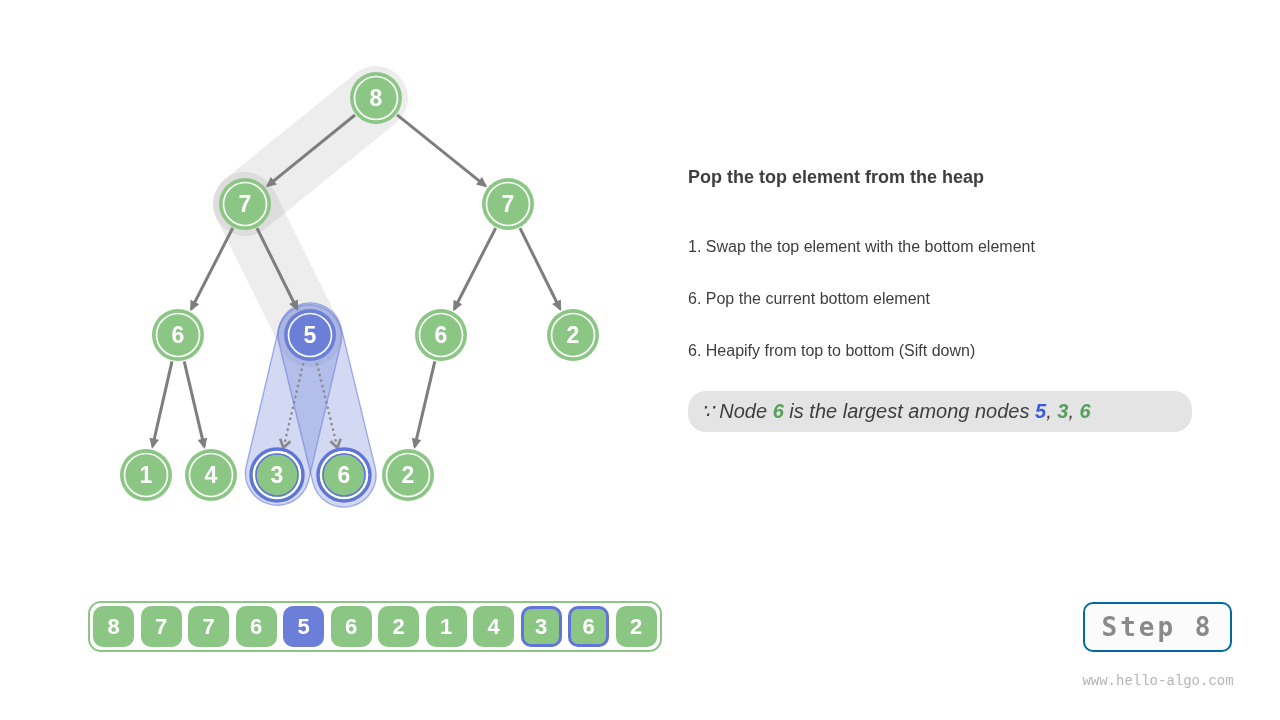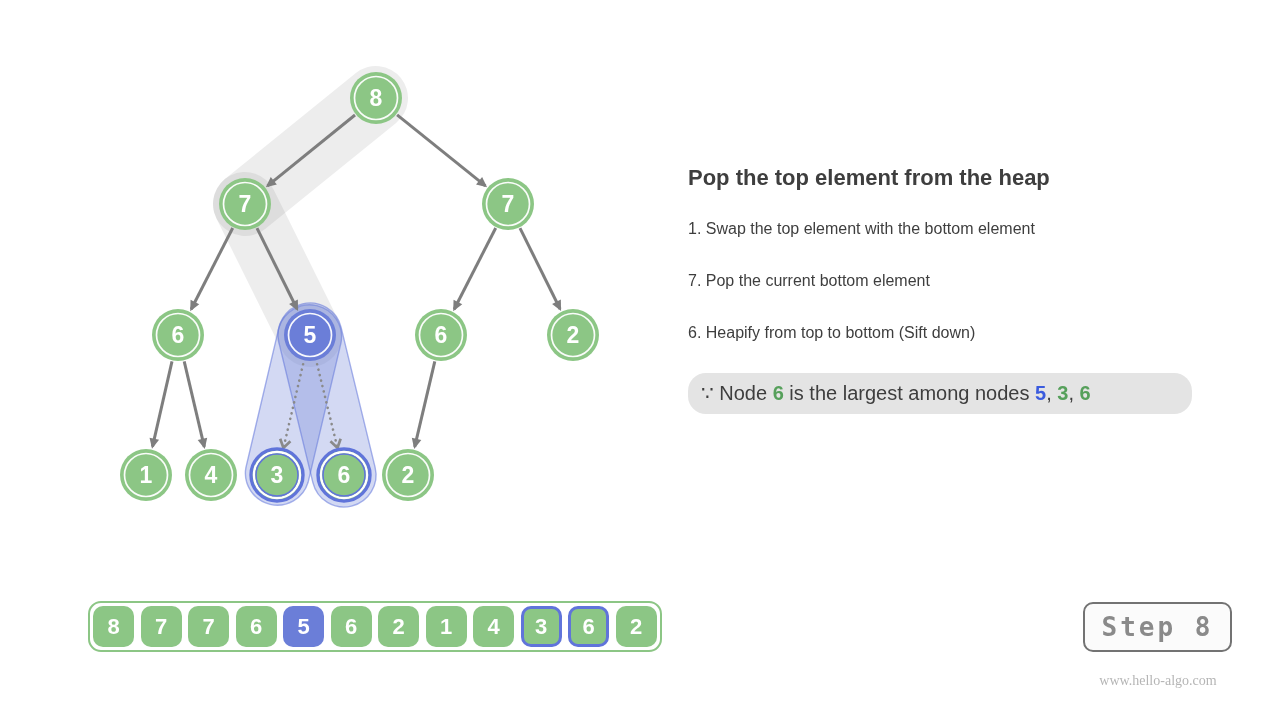--- a/index.html
+++ b/index.html
@@ -5,49 +5,49 @@
   html,body{margin:0;padding:0}
   body{
     width:1280px;height:720px;position:relative;overflow:hidden;
     background:#ffffff;
     font-family:"Liberation Sans", sans-serif;
     --green:#8CC685; --blue:#6B7ED8; --ring:#6074DA; --text:#3E3E3E; --note-bg:#E4E4E4;
   }
   #tree{position:absolute;left:0;top:0}
   #tree text{font-family:"Liberation Sans",sans-serif;font-weight:700;font-size:23px;fill:#fff;text-anchor:middle}
   .panel{position:absolute;left:688px;top:164px;width:512px}
-  .panel h2{font-size:22px;line-height:27px;margin:0 0 26px 0;color:var(--text);font-weight:700}
+  .panel h2{font-size:18px;line-height:27px;margin:0 0 44px 0;color:var(--text);font-weight:700}
   .step-item{font-size:16px;line-height:24px;margin:0 0 28px 0;color:var(--text)}
   .note{
     margin-top:13px;width:504px;height:41px;line-height:41px;box-sizing:border-box;
     background:var(--note-bg);border-radius:18px;padding:0 13px;
-    font-size:20px;color:var(--text);white-space:nowrap;overflow:hidden;
+    font-size:20px;color:var(--text);white-space:nowrap;overflow:hidden;font-style:italic;
   }
   .note .seg-b{font-weight:700}
   .array{
     position:absolute;left:88px;top:601px;display:flex;gap:6.5px;
     padding:3px;border:2px solid var(--green);border-radius:13px;background:#fff;
   }
   .cell{
     width:41px;height:41px;border-radius:10px;background:var(--green);
     color:#fff;font-weight:700;font-size:22px;box-sizing:border-box;
     display:flex;align-items:center;justify-content:center;
   }
   .cell.blue{background:var(--blue)}
   .cell.ring{border:3px solid var(--ring)}
   .badge{
     position:absolute;left:1083px;top:602px;width:149px;height:50px;box-sizing:border-box;
-    border:2px solid #737373;border-radius:10px;background:#FBFBFB;
+    border:2px solid #0369a1;border-radius:10px;background:#FBFBFB;
     color:#8A8A8A;font-family:"DejaVu Sans Mono",monospace;font-weight:700;
     font-size:26px;letter-spacing:3px;display:flex;align-items:center;justify-content:center;
     cursor:pointer;
   }
   .watermark{
     position:absolute;left:1076px;top:673px;width:164px;text-align:center;
-    font-family:Liberation Serif, serif;font-size:14px;color:#B5B5B5;
+    font-family:Liberation Mono, monospace;font-size:14px;color:#B5B5B5;
   }
 </style>
 </head>
 <body style="--green: #8CC685; --blue: #6B7ED8; --ring: #6074DA; --text: #3E3E3E; --note-bg: #E4E4E4;">
 
 <svg id="tree" width="680" height="560" viewBox="0 0 680 560">
   <defs>
     <marker id="mk-solid" viewBox="0 0 12 12" refX="9" refY="6" markerWidth="13" markerHeight="13" orient="auto" markerUnits="userSpaceOnUse">
       <path id="mk-solid-p" d="M1.5,1.5 L11,6 L1.5,10.5 Z" fill="#7E7E7E"></path>
     </marker>
@@ -137,21 +137,21 @@
         <circle cx="408" cy="475" r="21.5" fill="none" stroke="rgba(255,255,255,0.95)" stroke-width="1.7"></circle>
         <text x="408" y="483">2</text>
       </g>
     </g>
 </svg>
 
 <div class="panel">
   <h2>Pop the top element from the heap</h2>
   <div id="steps">
       <div class="step-item">1. Swap the top element with the bottom element</div>
-      <div class="step-item">7. Pop the current bottom element</div>
+      <div class="step-item">6. Pop the current bottom element</div>
       <div class="step-item">6. Heapify from top to bottom (Sift down)</div>
     </div>
   <div class="note"><span id="note-text"><span>∵ Node </span><span class="seg-b" style="color: rgb(86, 160, 91);">6</span><span> is the largest among nodes </span><span class="seg-b" style="color: rgb(58, 91, 222);">5</span><span>, </span><span class="seg-b" style="color: rgb(86, 160, 91);">3</span><span>, </span><span class="seg-b" style="color: rgb(86, 160, 91);">6</span></span></div>
 </div>
 
 <div id="array" class="array">
     <div class="cell">8</div>
     <div class="cell">7</div>
     <div class="cell">7</div>
     <div class="cell">6</div>

